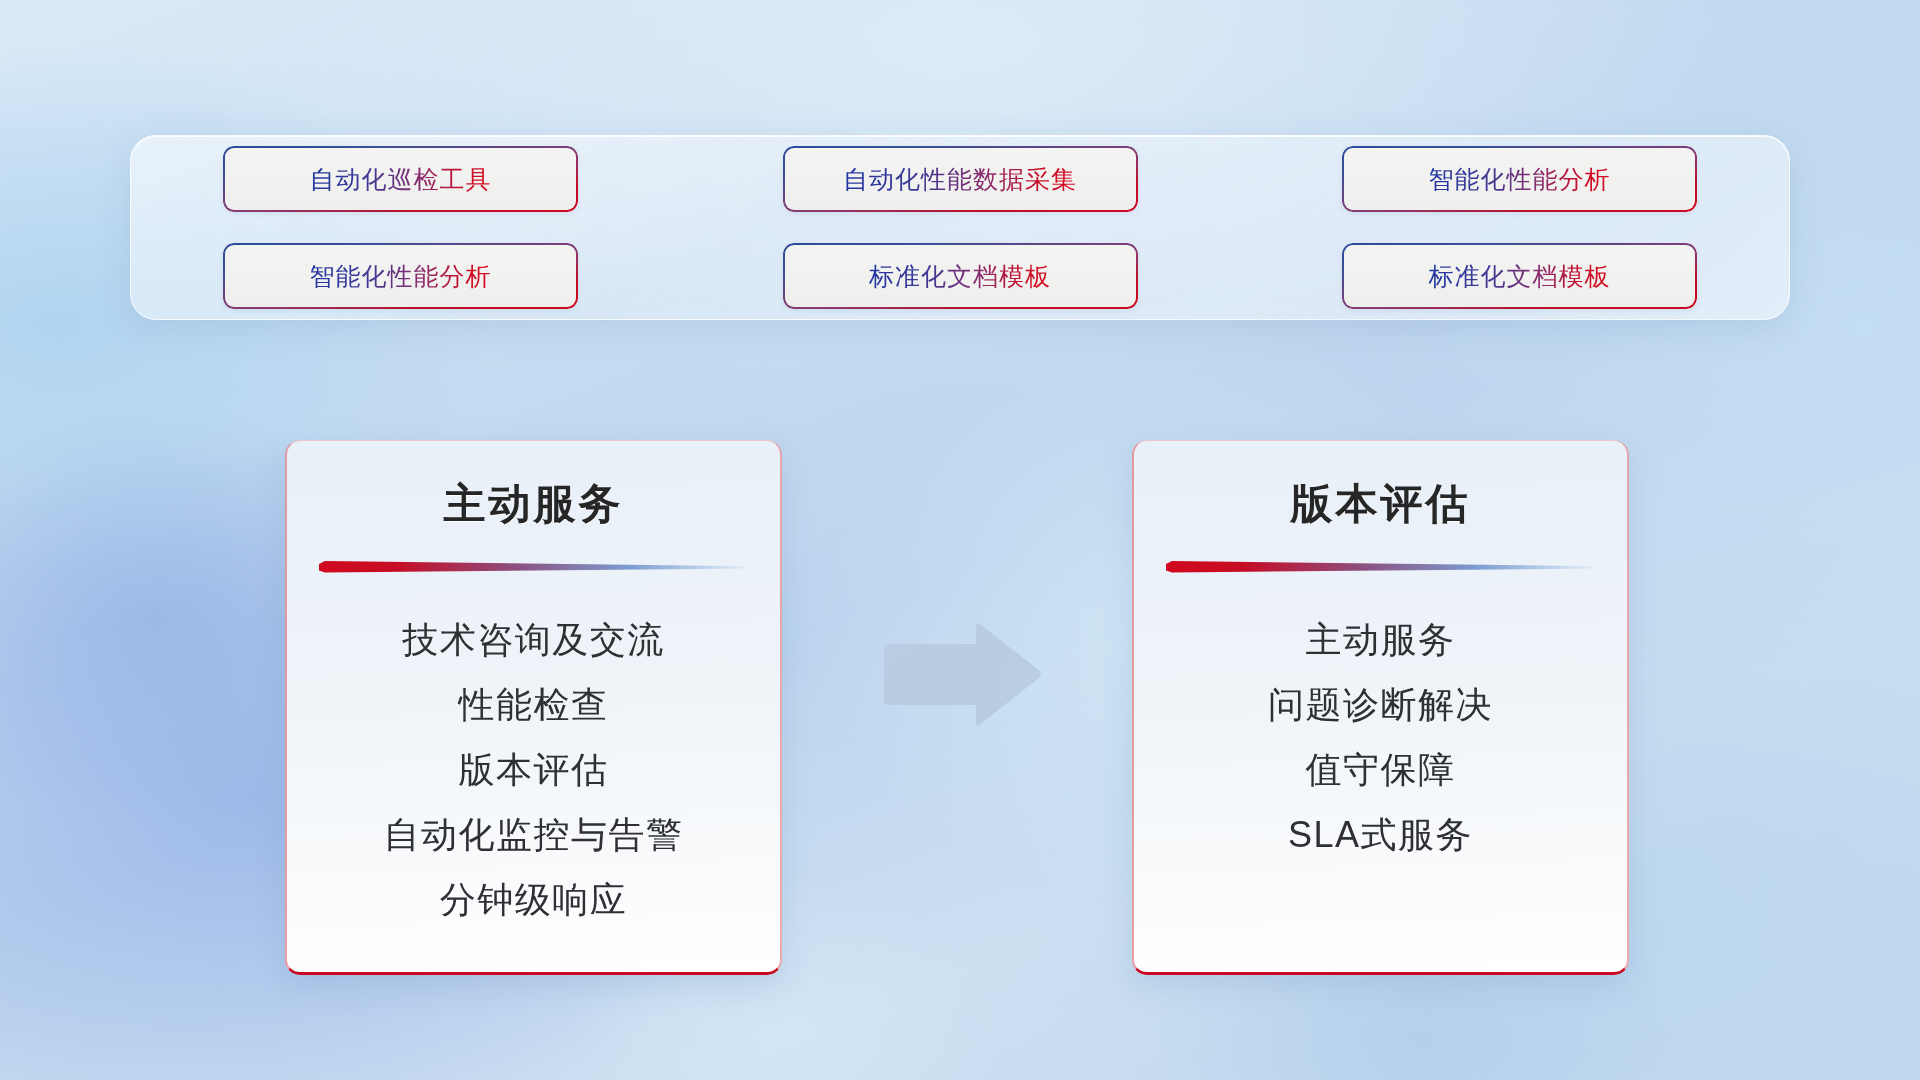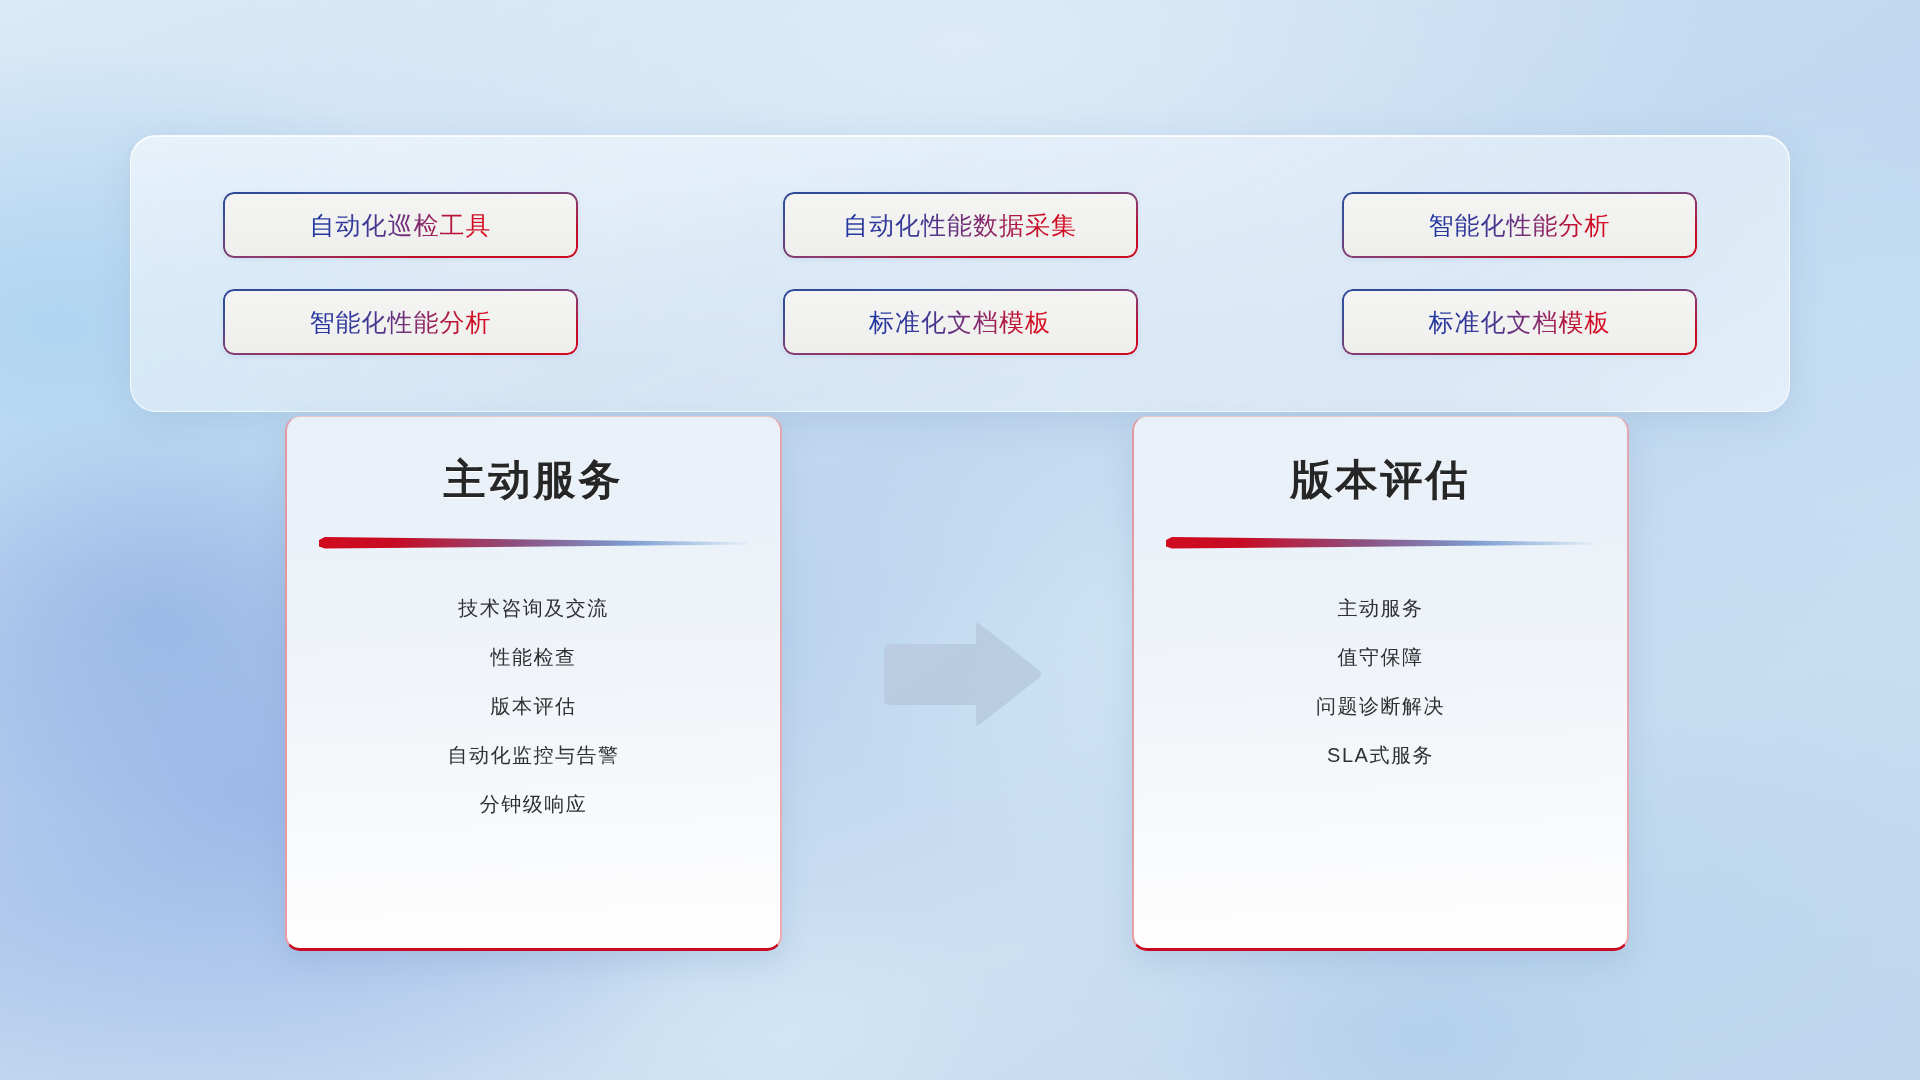--- a/index.html
+++ b/index.html
@@ -22,21 +22,21 @@
   }
   #bg2 { position:absolute; inset:0; z-index:1; pointer-events:none;
     background:
       radial-gradient(ellipse 440px 300px at 8% 57%, rgba(138,170,226,0.55) 0%, rgba(138,170,226,0) 70%),
       radial-gradient(ellipse 380px 240px at 74% 96%, rgba(168,199,232,0.5) 0%, rgba(168,199,232,0) 70%),
       radial-gradient(ellipse 300px 220px at 41% 96%, rgba(214,234,247,0.55) 0%, rgba(214,234,247,0) 72%);
   }
 
   
   #tools-panel {
-    position:absolute; left:130px; top:135px; width:1660px; height:277px; z-index:3;
+    position:absolute; left:130px; top:135px; width:1660px; height:185px; z-index:3;
     border-radius:26px;
     background:linear-gradient(150deg, rgba(255,255,255,0.58) 0%, rgba(255,255,255,0.30) 40%, rgba(255,255,255,0.52) 100%);
     border:1px solid rgba(255,255,255,0.75);
     box-shadow:0 8px 34px rgba(110,140,180,0.20), inset 0 1px 0 rgba(255,255,255,0.9);
     backdrop-filter:blur(6px);
     display:flex; flex-direction:column; justify-content:center;
     padding:0 0;
     text-align:right;
   }
   .tool-row { display:flex; justify-content:space-between; padding:0 92px; }
@@ -59,42 +59,42 @@
   .pill-label {
     font-size:25px; font-weight:400; letter-spacing:1px; position:relative; z-index:2;
     background:linear-gradient(90deg,#2035a0 0%,#3b3a96 30%,#8c2a6a 62%,#cb0b24 85%,#d60a20 100%);
     -webkit-background-clip:text; background-clip:text; color:transparent;
     -webkit-text-fill-color:transparent; white-space:nowrap;
   }
 
   
   .svc-card {
     position:absolute; z-index:3; width:497px; height:535px;
-    top:416px; border-radius:15px; overflow:hidden;
+    top:440px; border-radius:15px; overflow:hidden;
     background:linear-gradient(178deg,#e9f0f8 0%,#eaf1f8 20%,#f0f4f9 48%,#f7f9fb 74%,#fdfdfe 92%,#ffffff 100%);
     border:1px solid rgba(214,130,140,0.45);
     border-bottom:3px solid #c80b22;
     border-left:2px solid rgba(226,116,126,0.70);
     border-right:2px solid rgba(226,116,126,0.60);
     box-shadow:0 10px 30px rgba(110,140,180,0.22);
   }
   #card-active { left:285px; }
   #card-passive { left:1132px; }
 
   .svc-title {
     text-align:center; font-size:42px; font-weight:700; color:#262626;
     letter-spacing:3px; margin-top:35px;
     text-shadow:0 1px 1px rgba(255,255,255,0.9);
   }
   .svc-divider { position:relative; height:16px; margin:28px 32px 0 32px; }
   .svc-divider svg { display:block; width:100%; height:16px; }
 
   .svc-list { margin-top:32px; }
   .svc-item {
-    text-align:center; font-size:20px; color:#2e3033; letter-spacing:1.5px;
+    text-align:center; font-size:36px; color:#2e3033; letter-spacing:1.5px;
     line-height:1; padding:14px 0 15px 0;
   }
 
   
   #flow-arrow { position:absolute; z-index:3; left:878px; top:622px; width:165px; height:105px; }
   #flow-arrow svg { display:block; width:165px; height:105px; }
 </style>
 </head>
 <body>
 
@@ -180,17 +180,17 @@
           <stop offset="0.72" stop-color="#7c9bd0"></stop>
           <stop offset="0.92" stop-color="#c4d8ee"></stop>
           <stop offset="1" stop-color="#e6eef7"></stop>
         </linearGradient>
       </defs>
       <polygon points="0,4 6,1 433,6.2 433,8.6 6,12.5 0,10.5" fill="url(#divgradB)"></polygon>
     </svg>
   </div>
   <div class="svc-list">
     <div class="svc-item">主动服务</div>
+    <div class="svc-item">问题诊断解决</div>
     <div class="svc-item">值守保障</div>
-    <div class="svc-item">问题诊断解决</div>
     <div class="svc-item">SLA式服务</div>
   </div>
 </div>
 
 </body></html>

